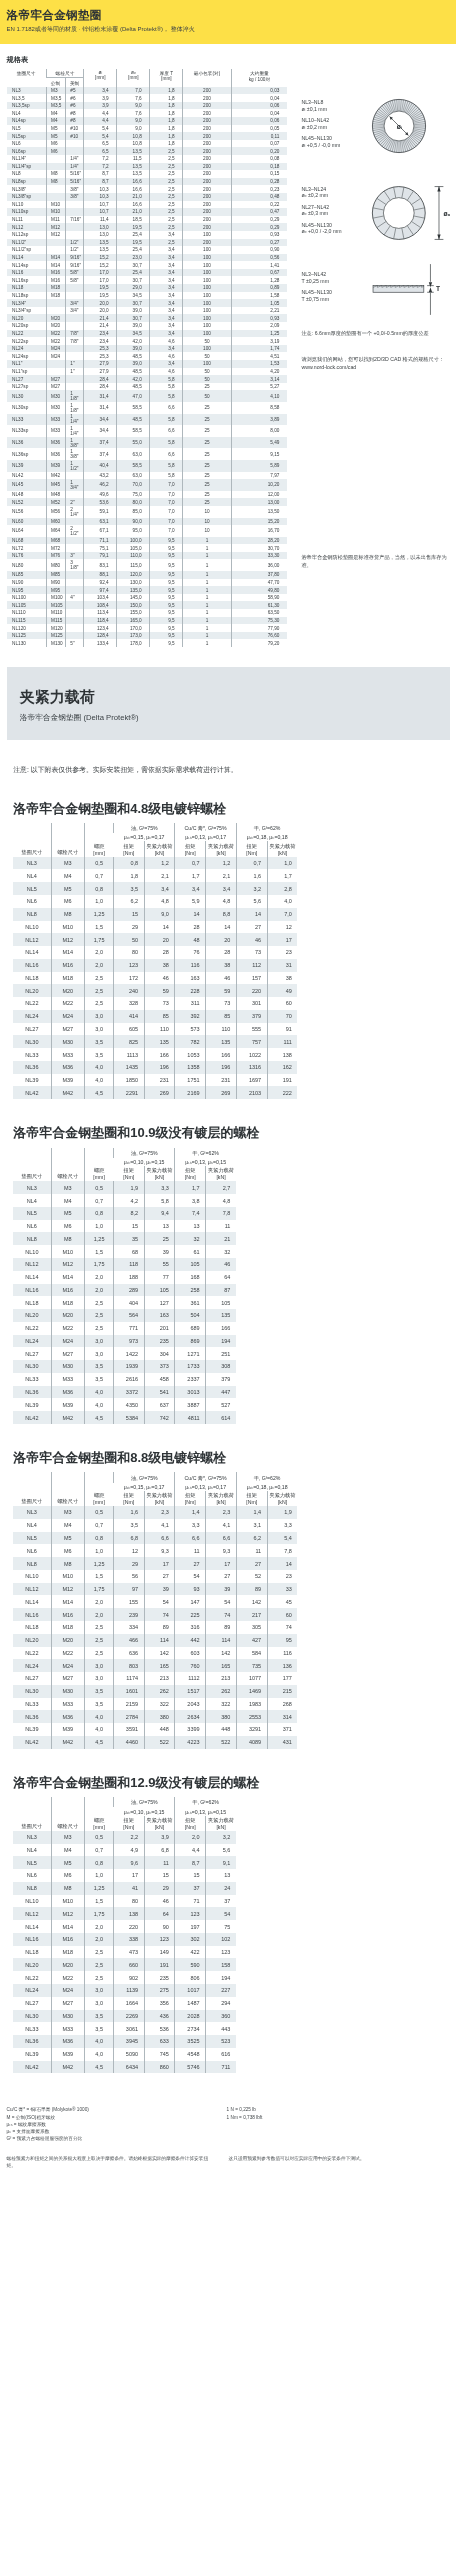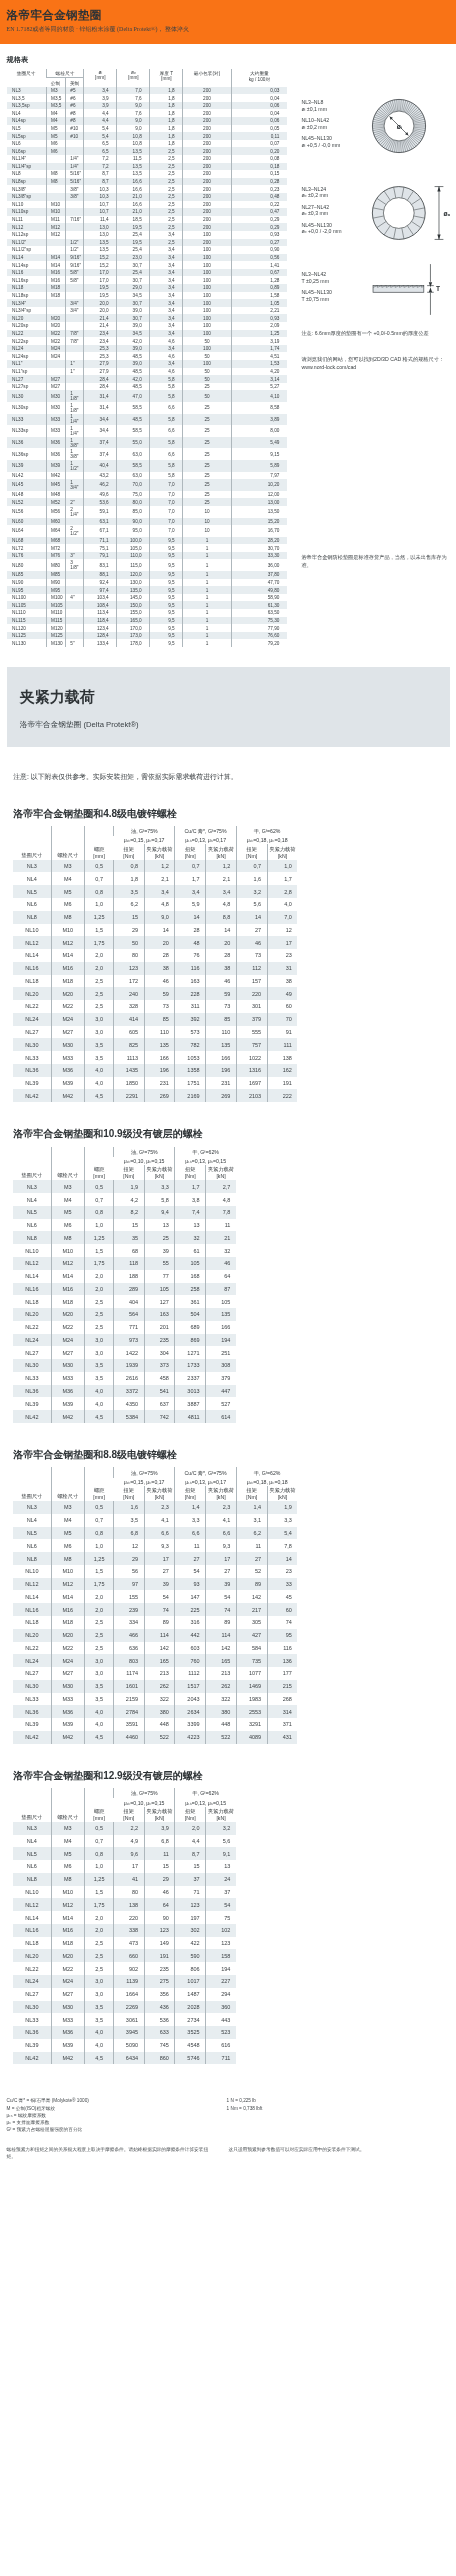--- a/index.html
+++ b/index.html
@@ -1,20 +1,20 @@
 <!DOCTYPE html>
 <html style="font-size:8.8px"><head>
 <meta charset="utf-8">
 <style>
   html,body{margin:0;padding:0;background:#fff;}
   body{width:457px;font-family:"Liberation Sans","DejaVu Sans",sans-serif;color:#3a3f42;}
   .page{width:457px;position:relative;}
 
   
-  .band{background:#f97316;padding:7.7px 6.6px 10px 6.6px;font-family:Liberation Serif, serif;}
+  .band{background:#fde047;padding:7.7px 6.6px 10px 6.6px;}
   .band h1{margin:0;font-size:11.6px;font-weight:bold;color:#2e3336;letter-spacing:0.3px;}
   .band .sub{margin-top:2.2px;font-size:6px;color:#3c4246;}
 
   
   .spec-wrap{padding:5.5px 6.6px 0 6.6px;}
   .spec-head{font-size:7.2px;font-weight:bold;margin:5.5px 0 4.4px 0;color:#2e3336;}
   .spec-cols{display:flex;align-items:flex-start;}
   table{border-collapse:collapse;}
   .spec-table{font-size:4.7px;width:286px;}
   .spec-table th{font-weight:normal;font-size:4.7px;color:#33383b;vertical-align:top;padding:1.1px 1.7px;text-align:center;white-space:pre-line;}
@@ -34,23 +34,23 @@
   .tol-labels{width:62px;}
   .tol-labels .tl{margin-bottom:5px;line-height:1.25;}
   .tol-note{margin:2.2px 0 14.3px 0;line-height:1.45;font-size:5.2px;}
   .cad-note{margin:18.7px 0 0 0;line-height:1.5;font-size:5.2px;}
   .cad-note a{color:#3a3f42;text-decoration:none;}
   .stock-note{margin-top:182px;line-height:1.5;font-size:5.2px;}
 
   
   .torque-box{background:#dfe4e8;margin:20px 6.6px 0 6.6px;padding:21px 13.2px 16.5px 13.2px;}
   .torque-box h2{margin:0;font-size:15px;font-weight:bold;color:#2e3336;}
-  .torque-box .sub{margin-top:13px;font-size:7.7px;color:#3c4246;}
+  .torque-box .sub{margin-top:6px;font-size:7.7px;color:#3c4246;}
   .torque-note{margin:25px 13.2px 0 13.2px;font-size:6.9px;color:#33383b;}
-  .tq-title{margin:25px 13.2px 5.5px 13.2px;font-size:10px;font-weight:bold;color:#2e3336;}
+  .tq-title{margin:25px 13.2px 5.5px 13.2px;font-size:13px;font-weight:bold;color:#2e3336;}
   .tq-table{margin:0 0 0 13.2px;font-size:5.5px;}
   .tq-table th{font-weight:normal;font-size:5.2px;color:#33383b;padding:1.1px 1.7px;text-align:center;white-space:pre-line;vertical-align:bottom;}
   .tq-table th.gline1{vertical-align:bottom;padding-top:2.2px;}
   .tq-table td{padding:1.7px 2.2px;height:9.4px;text-align:right;}
   .tq-table td,.tq-table th{border-left:0.6px solid #aeb7bc;}
   .tq-table td:first-child,.tq-table th:first-child{border-left:none;}
   .tq-table tbody tr:nth-child(odd){background:#e7edf0;}
   .tq-table td.c-washer{text-align:center;}
   .tq-table td.c-bolt{text-align:center;}
   .tq-table td.c-pitch{text-align:center;}

